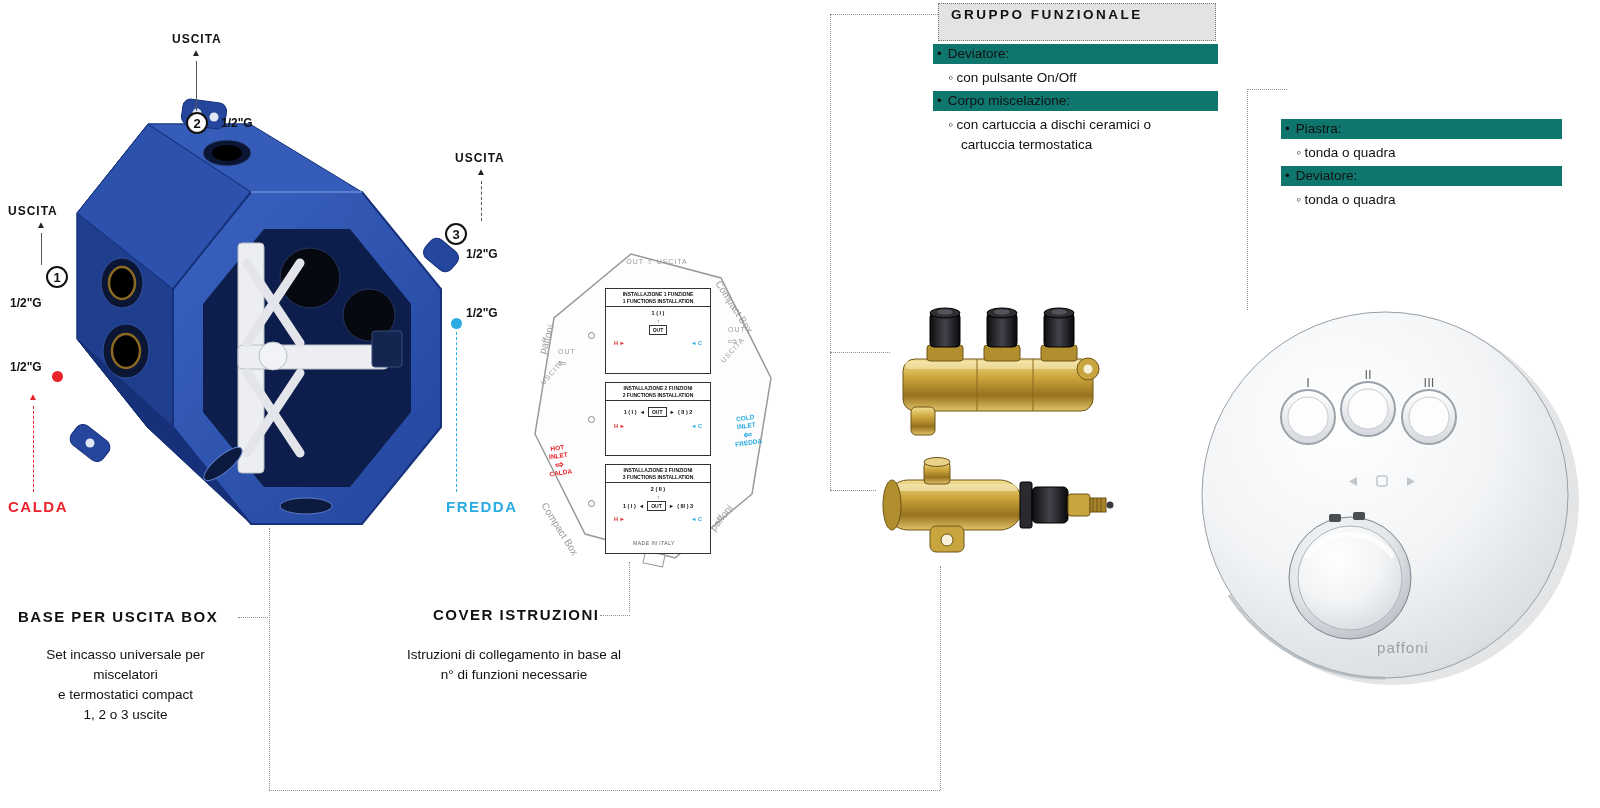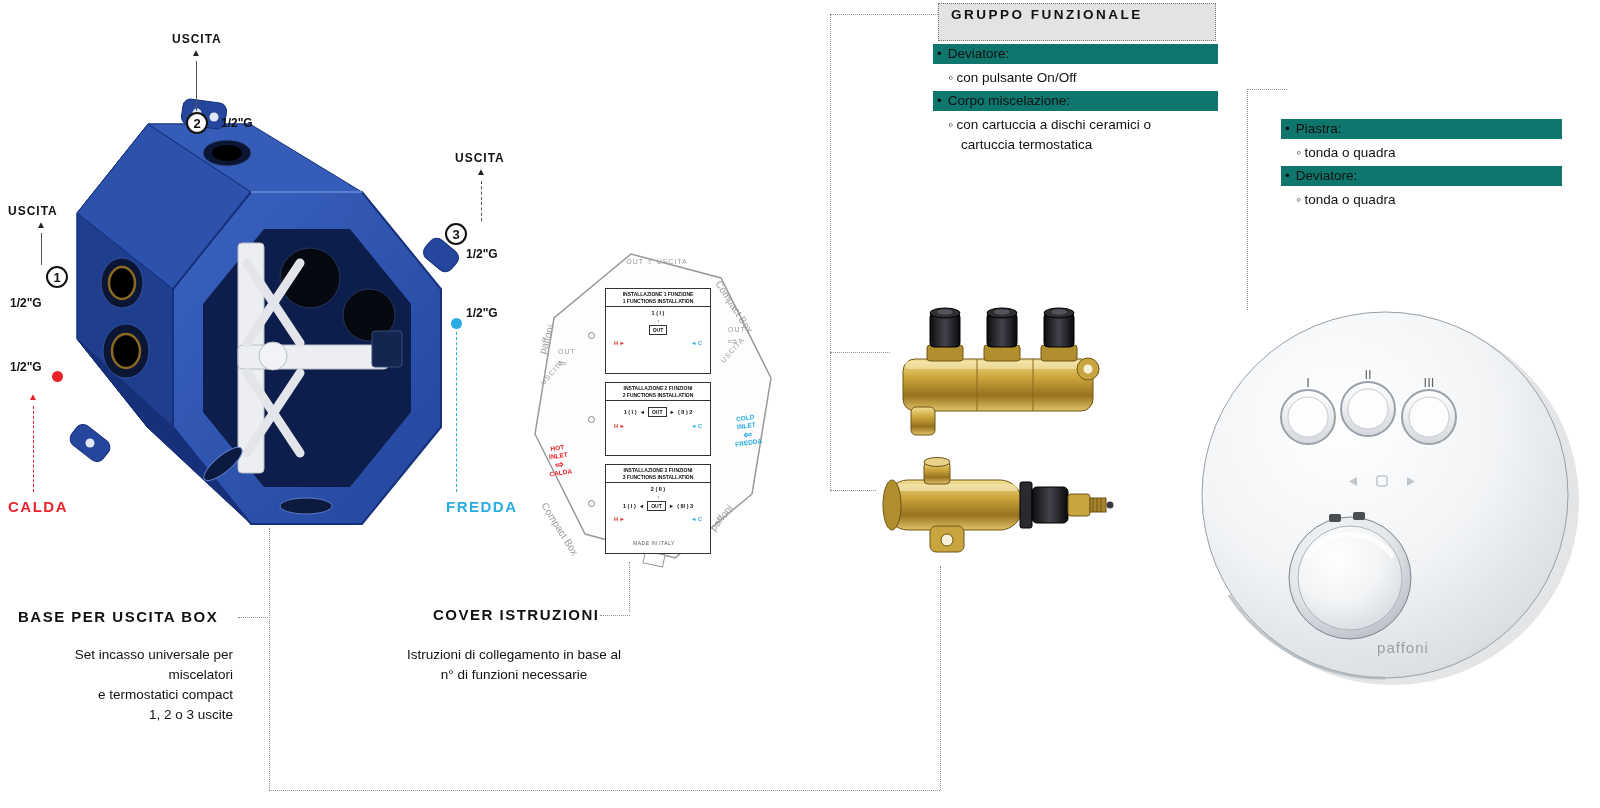--- a/index.html
+++ b/index.html
@@ -399,21 +399,21 @@
   </div>
 
   <div class="spec-list" style="left:1281px;top:119px;width:281px">
     <div class="spec-bar"><span class="b">•</span><span>Piastra:</span></div>
     <div class="spec-sub"><span>◦</span> <span>tonda o quadra</span></div>
     <div class="spec-bar" style="margin-top:3px"><span class="b">•</span><span>Deviatore:</span></div>
     <div class="spec-sub"><span>◦</span> <span>tonda o quadra</span></div>
   </div>
 
   <div class="bold-title" style="left:18px;top:608px">BASE PER USCITA BOX</div>
-  <div class="desc" style="left:18px;top:645px;width:215px;text-align:right">
+  <div class="desc" style="left:18px;top:645px;width:215px;text-align:center">
     <div>Set incasso universale per miscelatori</div>
     <div>e termostatici compact</div>
     <div>1, 2 o 3 uscite</div>
   </div>
 
   <div class="bold-title" style="left:433px;top:606px">COVER ISTRUZIONI</div>
   <div class="desc" style="left:390px;top:645px;width:248px;text-align:center">
     <div>Istruzioni di collegamento in base al</div>
     <div>n° di funzioni necessarie</div>
   </div>

